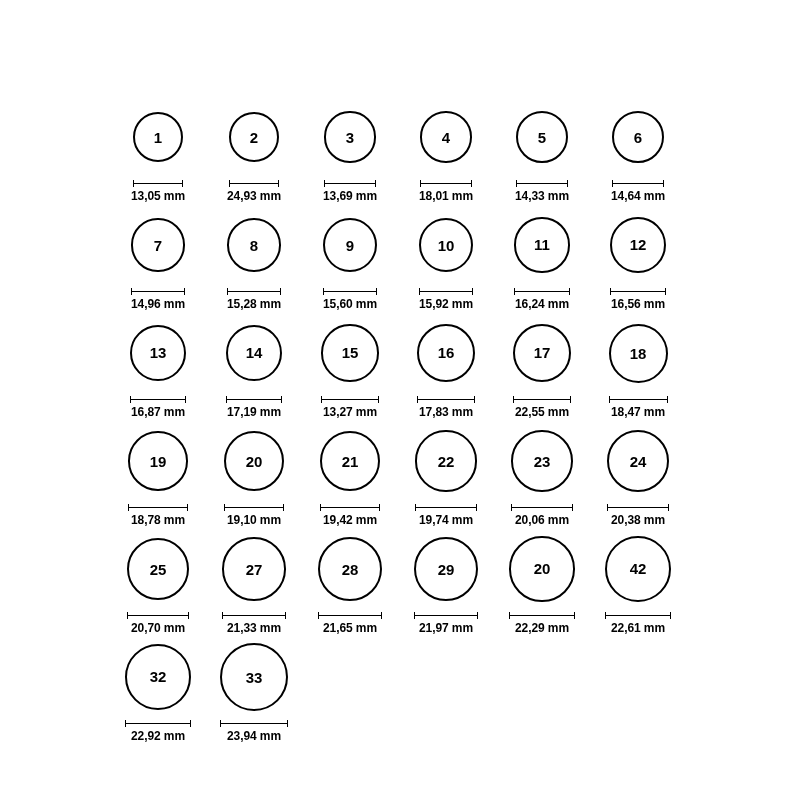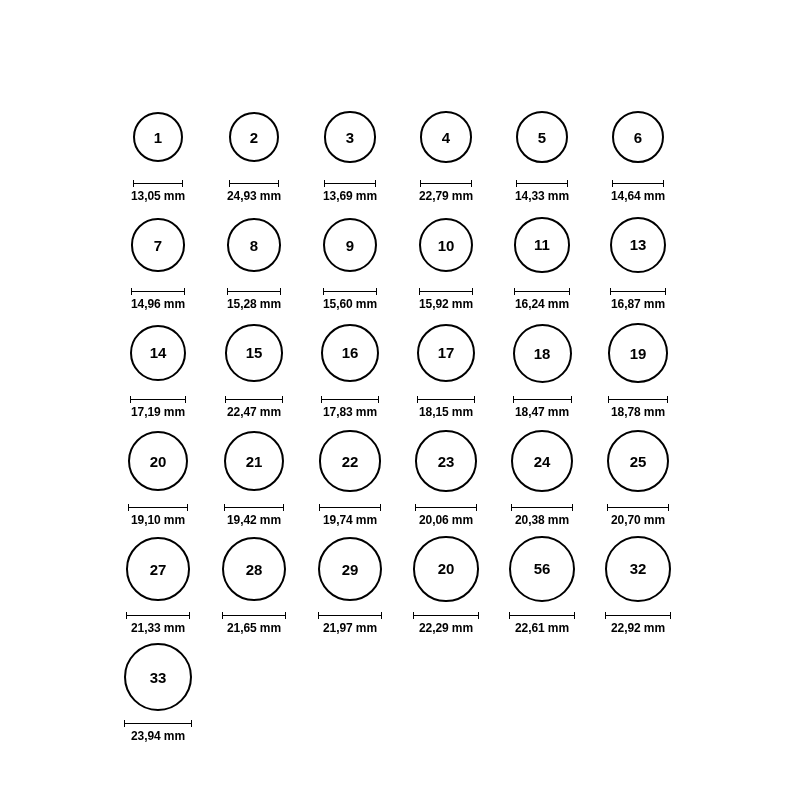--- a/index.html
+++ b/index.html
@@ -125,21 +125,21 @@
       </div>
       <div class="ring-cell">
         <div class="ring-circle-wrap">
           <div class="ring-circle" style="width: 51.6px; height: 51.6px;">
             <span class="ring-number">4</span>
           </div>
         </div>
         <div class="ring-measure">
           <div class="measure-bar" style="width: 51.6px;"></div>
         </div>
-        <div class="ring-label">22,79 mm</div>
+        <div class="ring-label">18,01 mm</div>
       </div>
       <div class="ring-cell">
         <div class="ring-circle-wrap">
           <div class="ring-circle" style="width: 52.1px; height: 52.1px;">
             <span class="ring-number">5</span>
           </div>
         </div>
         <div class="ring-measure">
           <div class="measure-bar" style="width: 52.1px;"></div>
         </div>
@@ -206,20 +206,31 @@
             <span class="ring-number">11</span>
           </div>
         </div>
         <div class="ring-measure">
           <div class="measure-bar" style="width: 55.3px;"></div>
         </div>
         <div class="ring-label">16,24 mm</div>
       </div>
       <div class="ring-cell">
         <div class="ring-circle-wrap">
+          <div class="ring-circle" style="width: 55.8px; height: 55.8px;">
+            <span class="ring-number">12</span>
+          </div>
+        </div>
+        <div class="ring-measure">
+          <div class="measure-bar" style="width: 55.8px;"></div>
+        </div>
+        <div class="ring-label">16,56 mm</div>
+      </div>
+      <div class="ring-cell">
+        <div class="ring-circle-wrap">
           <div class="ring-circle" style="width: 56.3px; height: 56.3px;">
             <span class="ring-number">13</span>
           </div>
         </div>
         <div class="ring-measure">
           <div class="measure-bar" style="width: 56.3px;"></div>
         </div>
         <div class="ring-label">16,87 mm</div>
       </div>
       <div class="ring-cell">
@@ -235,21 +246,21 @@
       </div>
       <div class="ring-cell">
         <div class="ring-circle-wrap">
           <div class="ring-circle" style="width: 57.4px; height: 57.4px;">
             <span class="ring-number">15</span>
           </div>
         </div>
         <div class="ring-measure">
           <div class="measure-bar" style="width: 57.4px;"></div>
         </div>
-        <div class="ring-label">22,47 mm</div>
+        <div class="ring-label">13,27 mm</div>
       </div>
       <div class="ring-cell">
         <div class="ring-circle-wrap">
           <div class="ring-circle" style="width: 57.9px; height: 57.9px;">
             <span class="ring-number">16</span>
           </div>
         </div>
         <div class="ring-measure">
           <div class="measure-bar" style="width: 57.9px;"></div>
         </div>
@@ -257,21 +268,21 @@
       </div>
       <div class="ring-cell">
         <div class="ring-circle-wrap">
           <div class="ring-circle" style="width: 58.4px; height: 58.4px;">
             <span class="ring-number">17</span>
           </div>
         </div>
         <div class="ring-measure">
           <div class="measure-bar" style="width: 58.4px;"></div>
         </div>
-        <div class="ring-label">18,15 mm</div>
+        <div class="ring-label">22,55 mm</div>
       </div>
       <div class="ring-cell">
         <div class="ring-circle-wrap">
           <div class="ring-circle" style="width: 59px; height: 59px;">
             <span class="ring-number">18</span>
           </div>
         </div>
         <div class="ring-measure">
           <div class="measure-bar" style="width: 59px;"></div>
         </div>
@@ -394,21 +405,21 @@
           </div>
         </div>
         <div class="ring-measure">
           <div class="measure-bar" style="width: 65.3px;"></div>
         </div>
         <div class="ring-label">22,29 mm</div>
       </div>
       <div class="ring-cell">
         <div class="ring-circle-wrap">
           <div class="ring-circle" style="width: 65.8px; height: 65.8px;">
-            <span class="ring-number">56</span>
+            <span class="ring-number">42</span>
           </div>
         </div>
         <div class="ring-measure">
           <div class="measure-bar" style="width: 65.8px;"></div>
         </div>
         <div class="ring-label">22,61 mm</div>
       </div>
       <div class="ring-cell">
         <div class="ring-circle-wrap">
           <div class="ring-circle" style="width: 66.3px; height: 66.3px;">

